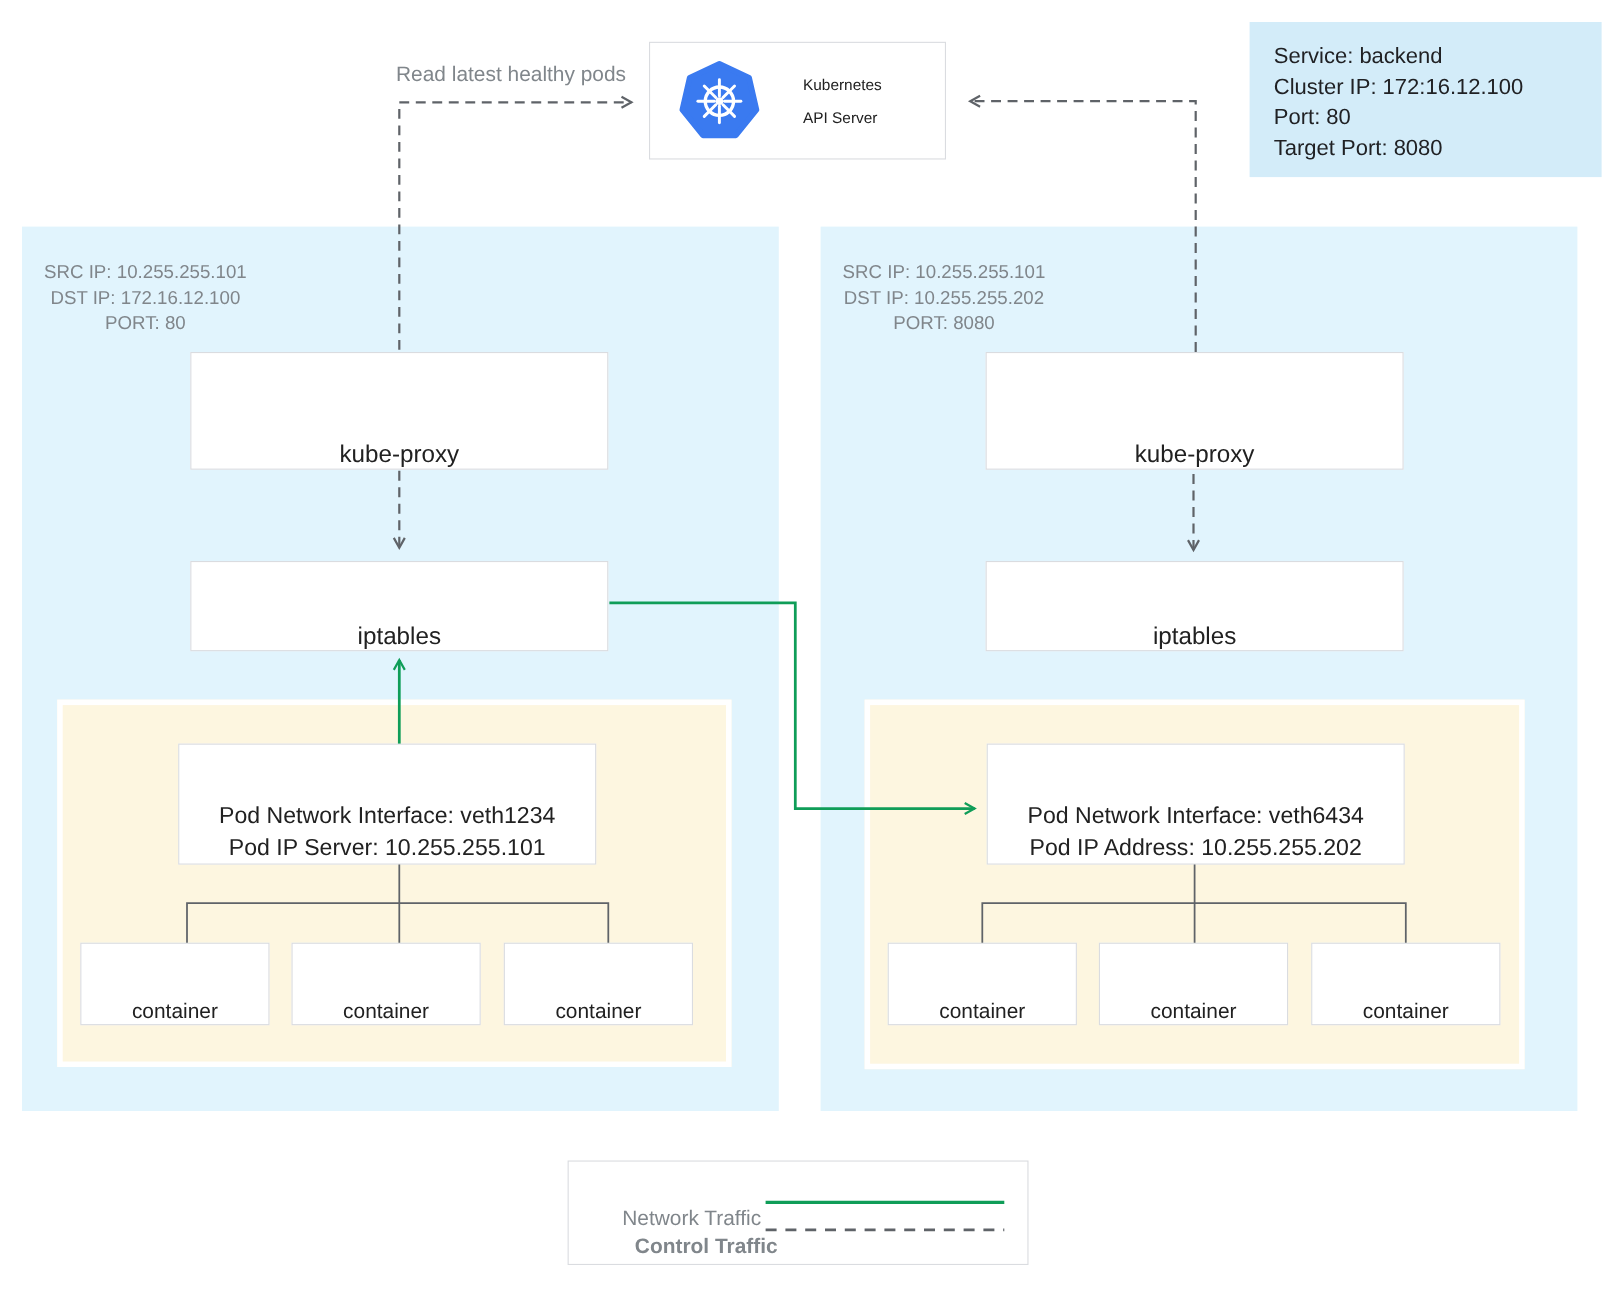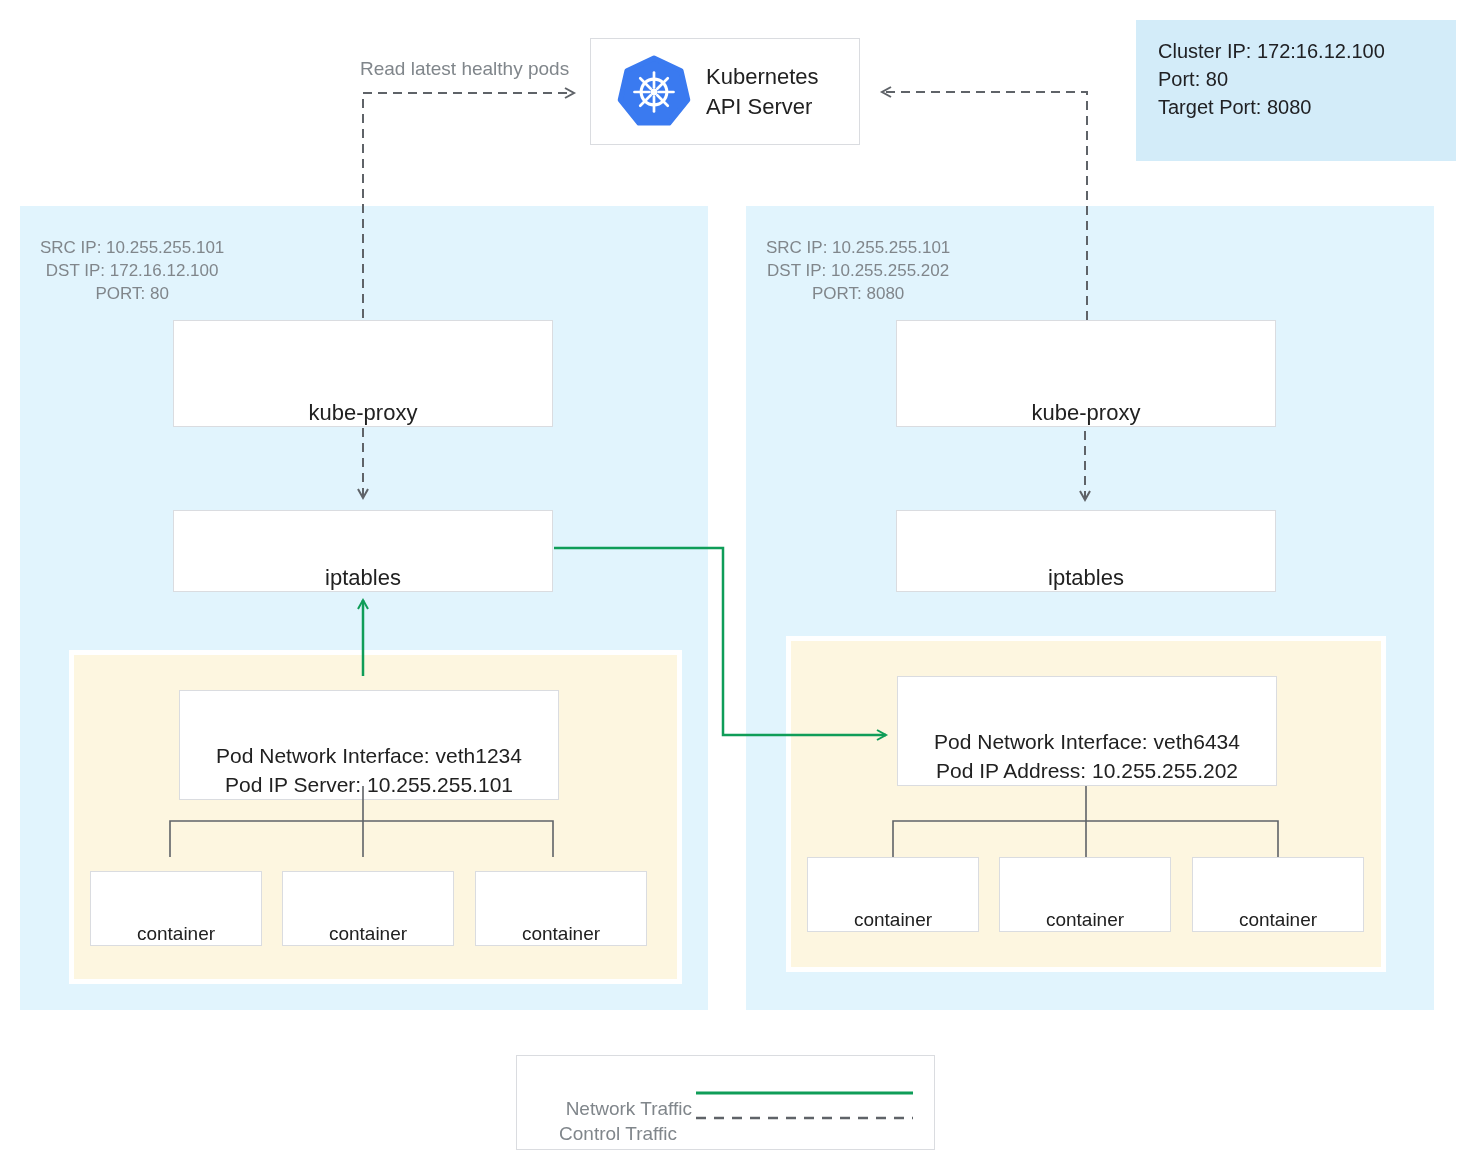--- a/index.html
+++ b/index.html
@@ -28,21 +28,21 @@
   .label-lg { font-size:22px; color:var(--dark-text); }
   .nic-text { font-size:21px; line-height:29px; color:var(--dark-text); text-align:center; }
   .container-label { font-size:19px; color:var(--dark-text); }
   .float-label { position:absolute; font-size:19px; color:var(--muted-text); white-space:nowrap;text-align:right; }
   .configure-label { position:absolute; font-size:18px; color:var(--muted-text); white-space:nowrap; }
   .api-box {
     position:absolute; background:#fff; border:1.5px solid var(--box-border);
     display:flex; align-items:center; box-sizing:border-box;
     padding-left:26px; gap:15px;
   }
-  .api-title { font-size:22px; line-height:30px; color:var(--dark-text); }
+  .api-title { font-size:14px; line-height:30px; color:var(--dark-text);margin-left:24px; }
   .service-panel {
     position:absolute; background:var(--service-bg); box-sizing:border-box;
     padding:17px 0 0 22px; font-size:20px; line-height:28px; color:#202124;
   }
   .legend {
     position:absolute; background:#ffffff; border:1.5px solid var(--box-border);
     box-sizing:border-box;
   }
   .legend-label { position:absolute; font-size:19px; color:var(--muted-text); text-align:right; width:160px;margin-top:14px; }
   svg.overlay { position:absolute; left:0; top:0; pointer-events:none; }
@@ -68,20 +68,21 @@
       </g>
       <circle cx="36" cy="36" r="3.4" fill="#ffffff"></circle>
     </svg>
     <div class="api-title">
       <div>Kubernetes</div>
       <div>API Server</div>
     </div>
   </div>
 
   <div class="service-panel" style="left:1136px; top:20px; width:320px; height:141px;">
+    <div>Service: backend</div>
     <div>Cluster IP: 172:16.12.100</div>
     <div>Port: 80</div>
     <div>Target Port: 8080</div>
   </div>
 
   <div class="float-label" style="left:360px; top:58px;">Read latest healthy pods</div>
   <div class="configure-label" style="left:377px; top:459px;">Configure</div>
   <div class="configure-label" style="left:1101px; top:461px;">Configure</div>
 
   <div class="node" style="left:20px; top:206px; width:688px; height:804px;">
@@ -89,21 +90,21 @@
       <div>SRC IP: 10.255.255.101</div>
       <div>DST IP: 172.16.12.100</div>
       <div>PORT: 80</div>
     </div>
     <div class="box" style="left:153px; top:114px; width:380px; height:107px;">
       <span class="label-lg">kube-proxy</span>
     </div>
     <div class="box" style="left:153px; top:304px; width:380px; height:82px;">
       <span class="label-lg">iptables</span>
     </div>
-    <div class="pod" style="left:49px; top:430px; width:613px; height:334px;margin-top:14px;">
+    <div class="pod" style="left:32px; top:430px; width:613px; height:334px;">
       <div class="box" style="left:105px; top:35px; width:380px; height:110px;">
         <div class="nic-text">
           <div>Pod Network Interface: veth1234</div>
           <div>Pod IP Server: 10.255.255.101</div>
         </div>
       </div>
       <div class="box" style="left:16px; top:216px; width:172px; height:75px;">
         <span class="container-label">container</span>
       </div>
       <div class="box" style="left:208px; top:216px; width:172px; height:75px;">
@@ -141,21 +142,21 @@
         <span class="container-label">container</span>
       </div>
       <div class="box" style="left:401px; top:216px; width:172px; height:75px;">
         <span class="container-label">container</span>
       </div>
     </div>
   </div>
 
   <div class="legend" style="left:516px; top:1055px; width:419px; height:95px;">
     <div class="legend-label" style="left:15px; top:28px;">Network Traffic</div>
-    <div class="legend-label" style="left:0; top:53px;">Control Traffic</div>
+    <div class="legend-label" style="left:30px; top:53px;font-weight:bold;">Control Traffic</div>
   </div>
 
   <svg class="overlay" width="1472" height="1172" viewBox="0 0 1472 1172">
     <defs>
       <marker id="ah-gray" markerUnits="userSpaceOnUse" markerWidth="14" markerHeight="14" viewBox="0 0 14 14" refX="11" refY="7" orient="auto">
         <path d="M2,2 L11,7 L2,12" fill="none" stroke="var(--control-traffic)" stroke-width="2"></path>
       </marker>
       <marker id="ah-green" markerUnits="userSpaceOnUse" markerWidth="14" markerHeight="14" viewBox="0 0 14 14" refX="11" refY="7" orient="auto">
         <path d="M2,2 L11,7 L2,12" fill="none" stroke="var(--network-traffic)" stroke-width="2"></path>
       </marker>

